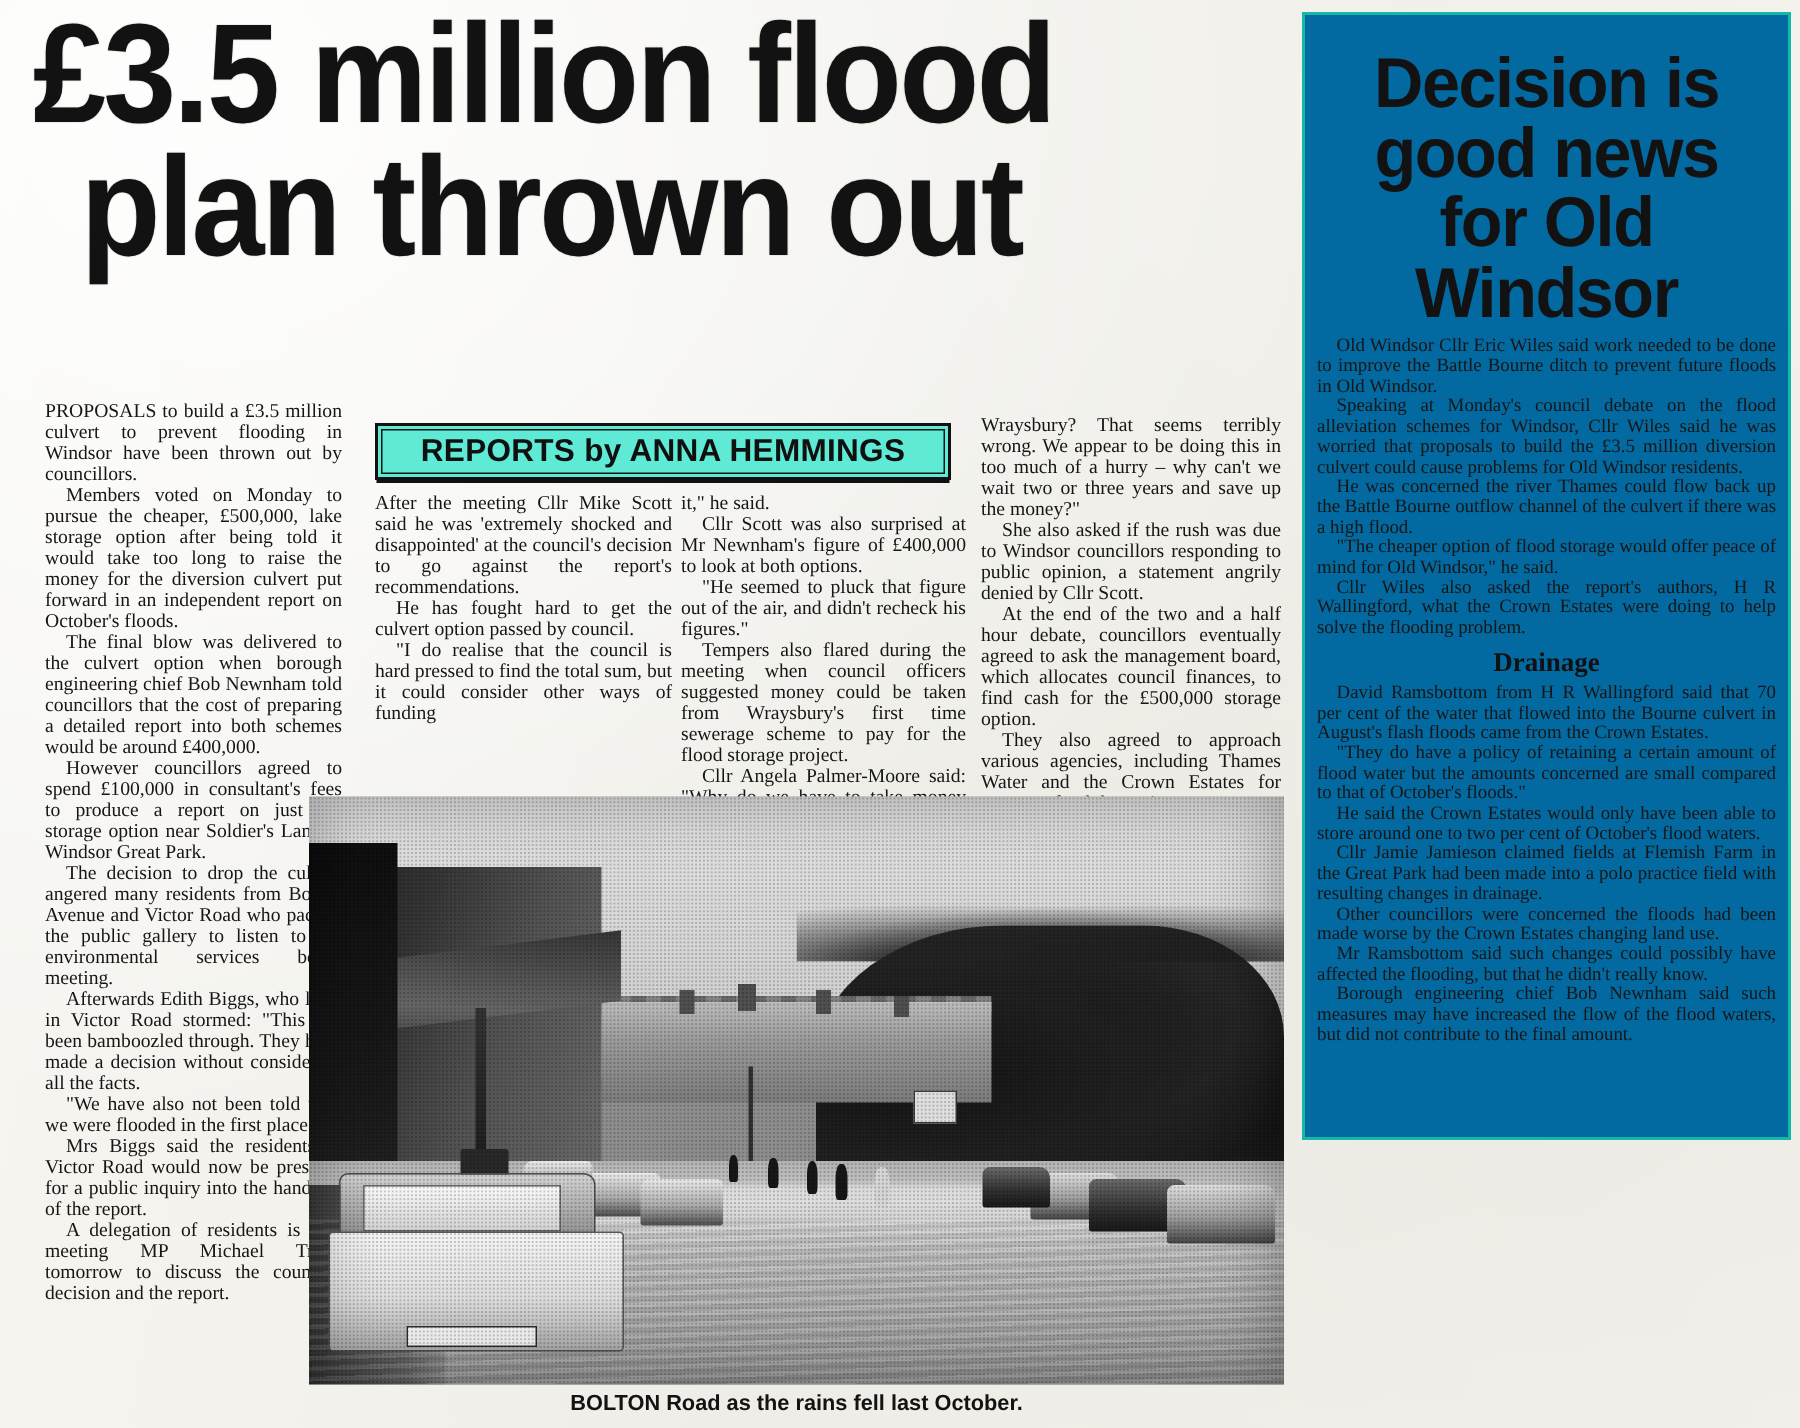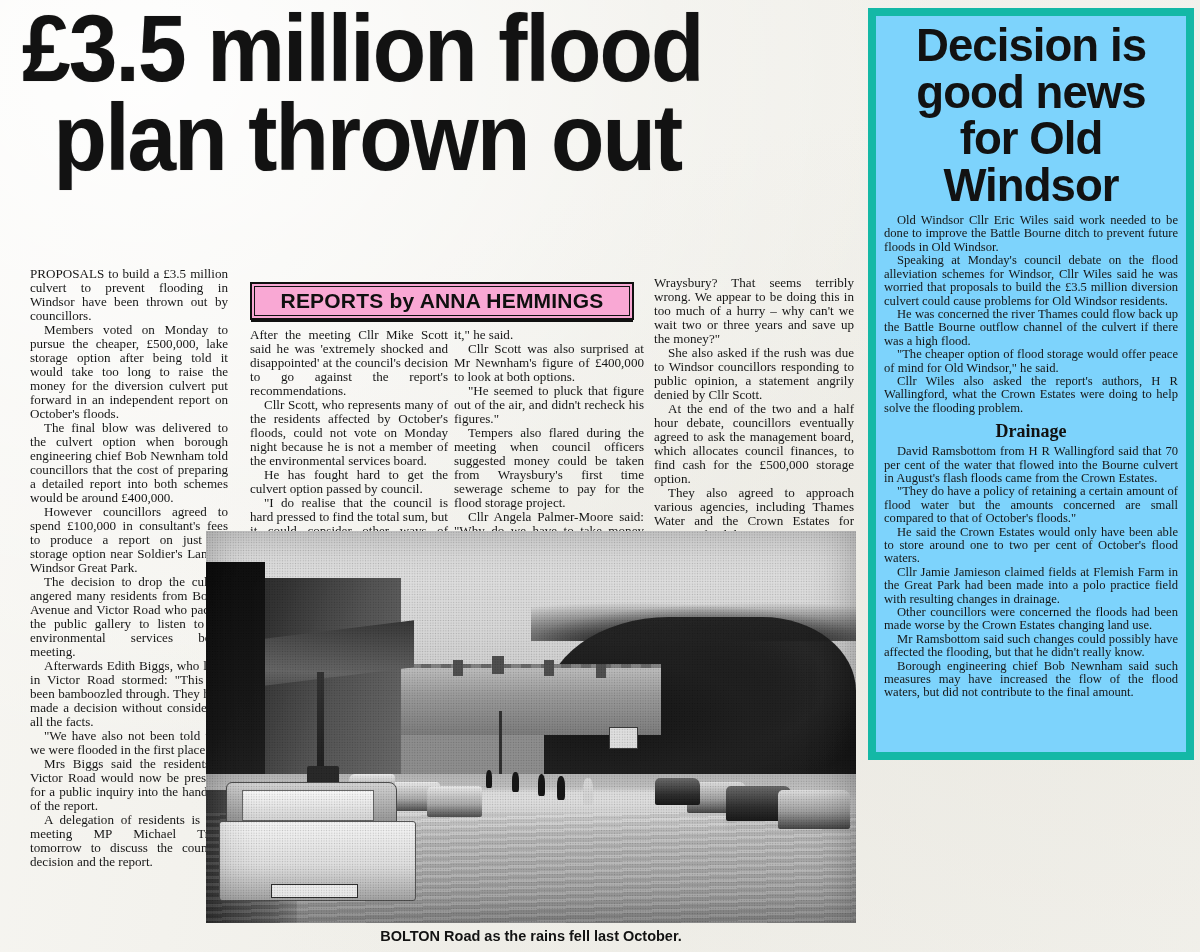--- a/index.html
+++ b/index.html
@@ -39,21 +39,21 @@
     text-align:left;
     transform:scaleX(0.93);
     transform-origin:left top;
     text-shadow:0 0 1px rgba(0,0,0,.35);
   }
   .headline .l2{display:block;margin-left:34px;}
 
   .byline-bar{
     position:absolute;left:250px;top:282px;width:380px;height:34px;
     border:2px solid #111;
-    background:#f9a8d4;
+    background:#5eead4;
     box-shadow:0 3px 0 -1px #111;
   }
   .byline-bar .inner{
     position:absolute;inset:2px;
     border:1px solid #111;
     display:flex;align-items:center;justify-content:center;
   }
   .byline-text{
     font-family:"Liberation Sans", sans-serif;
     font-weight:bold;font-size:21px;letter-spacing:.2px;color:#101010;
@@ -173,24 +173,24 @@
   .caption{
     position:absolute;left:206px;top:928px;width:650px;
     font-family:Liberation Sans, sans-serif;
     font-weight:bold;font-size:14.5px;color:#131313;
     text-align:center;
   }
 
   
   .sidebar{
     position:absolute;left:868px;top:8px;width:326px;height:752px;
-    border:8px solid #14b8a6;
-    background:#7dd3fc;
+    border:2px solid #14b8a6;
+    background:#0369a1;
     box-sizing:border-box;
-    padding:4px 8px 6px 8px;
+    padding:20px 8px 6px 8px;
   }
   .sb-headline{
     font-family:"Liberation Sans", sans-serif;
     font-weight:bold;
     font-size:47px;
     line-height:0.99;
     letter-spacing:-1px;
     text-align:center;
     color:#121212;
     margin:2px 0 6px 0;
@@ -234,21 +234,20 @@
       <p>However councillors agreed to spend £100,000 in consultant's fees to produce a report on just the storage option near Soldier's Lane in Windsor Great Park.</p>
       <p>The decision to drop the culvert angered many residents from Bolton Avenue and Victor Road who packed the public gallery to listen to the environmental services board meeting.</p>
       <p>Afterwards Edith Biggs, who lives in Victor Road stormed: "This has been bamboozled through. They have made a decision without considering all the facts.</p>
       <p>"We have also not been told why we were flooded in the first place."</p>
       <p>Mrs Biggs said the residents in Victor Road would now be pressing for a public inquiry into the handling of the report.</p>
       <p>A delegation of residents is also meeting MP Michael Trend tomorrow to discuss the council's decision and the report.</p>
     </div>
 
     <div class="col" id="col2">
       <p class="first">After the meeting Cllr Mike Scott said he was 'extremely shocked and disappointed' at the council's decision to go against the report's recommendations.</p>
-      <p>Cllr Scott, who represents many of the residents affected by October's floods, could not vote on Monday night because he is not a member of the environmental services board.</p>
       <p>He has fought hard to get the culvert option passed by council.</p>
       <p>"I do realise that the council is hard pressed to find the total sum, but it could consider other ways of funding</p>
     </div>
 
     <div class="col" id="col3">
       <p class="first">it," he said.</p>
       <p>Cllr Scott was also surprised at Mr Newnham's figure of £400,000 to look at both options.</p>
       <p>"He seemed to pluck that figure out of the air, and didn't recheck his figures."</p>
       <p>Tempers also flared during the meeting when council officers suggested money could be taken from Wraysbury's first time sewerage scheme to pay for the flood storage project.</p>
       <p>Cllr Angela Palmer-Moore said: "Why do we have to take money from</p>

